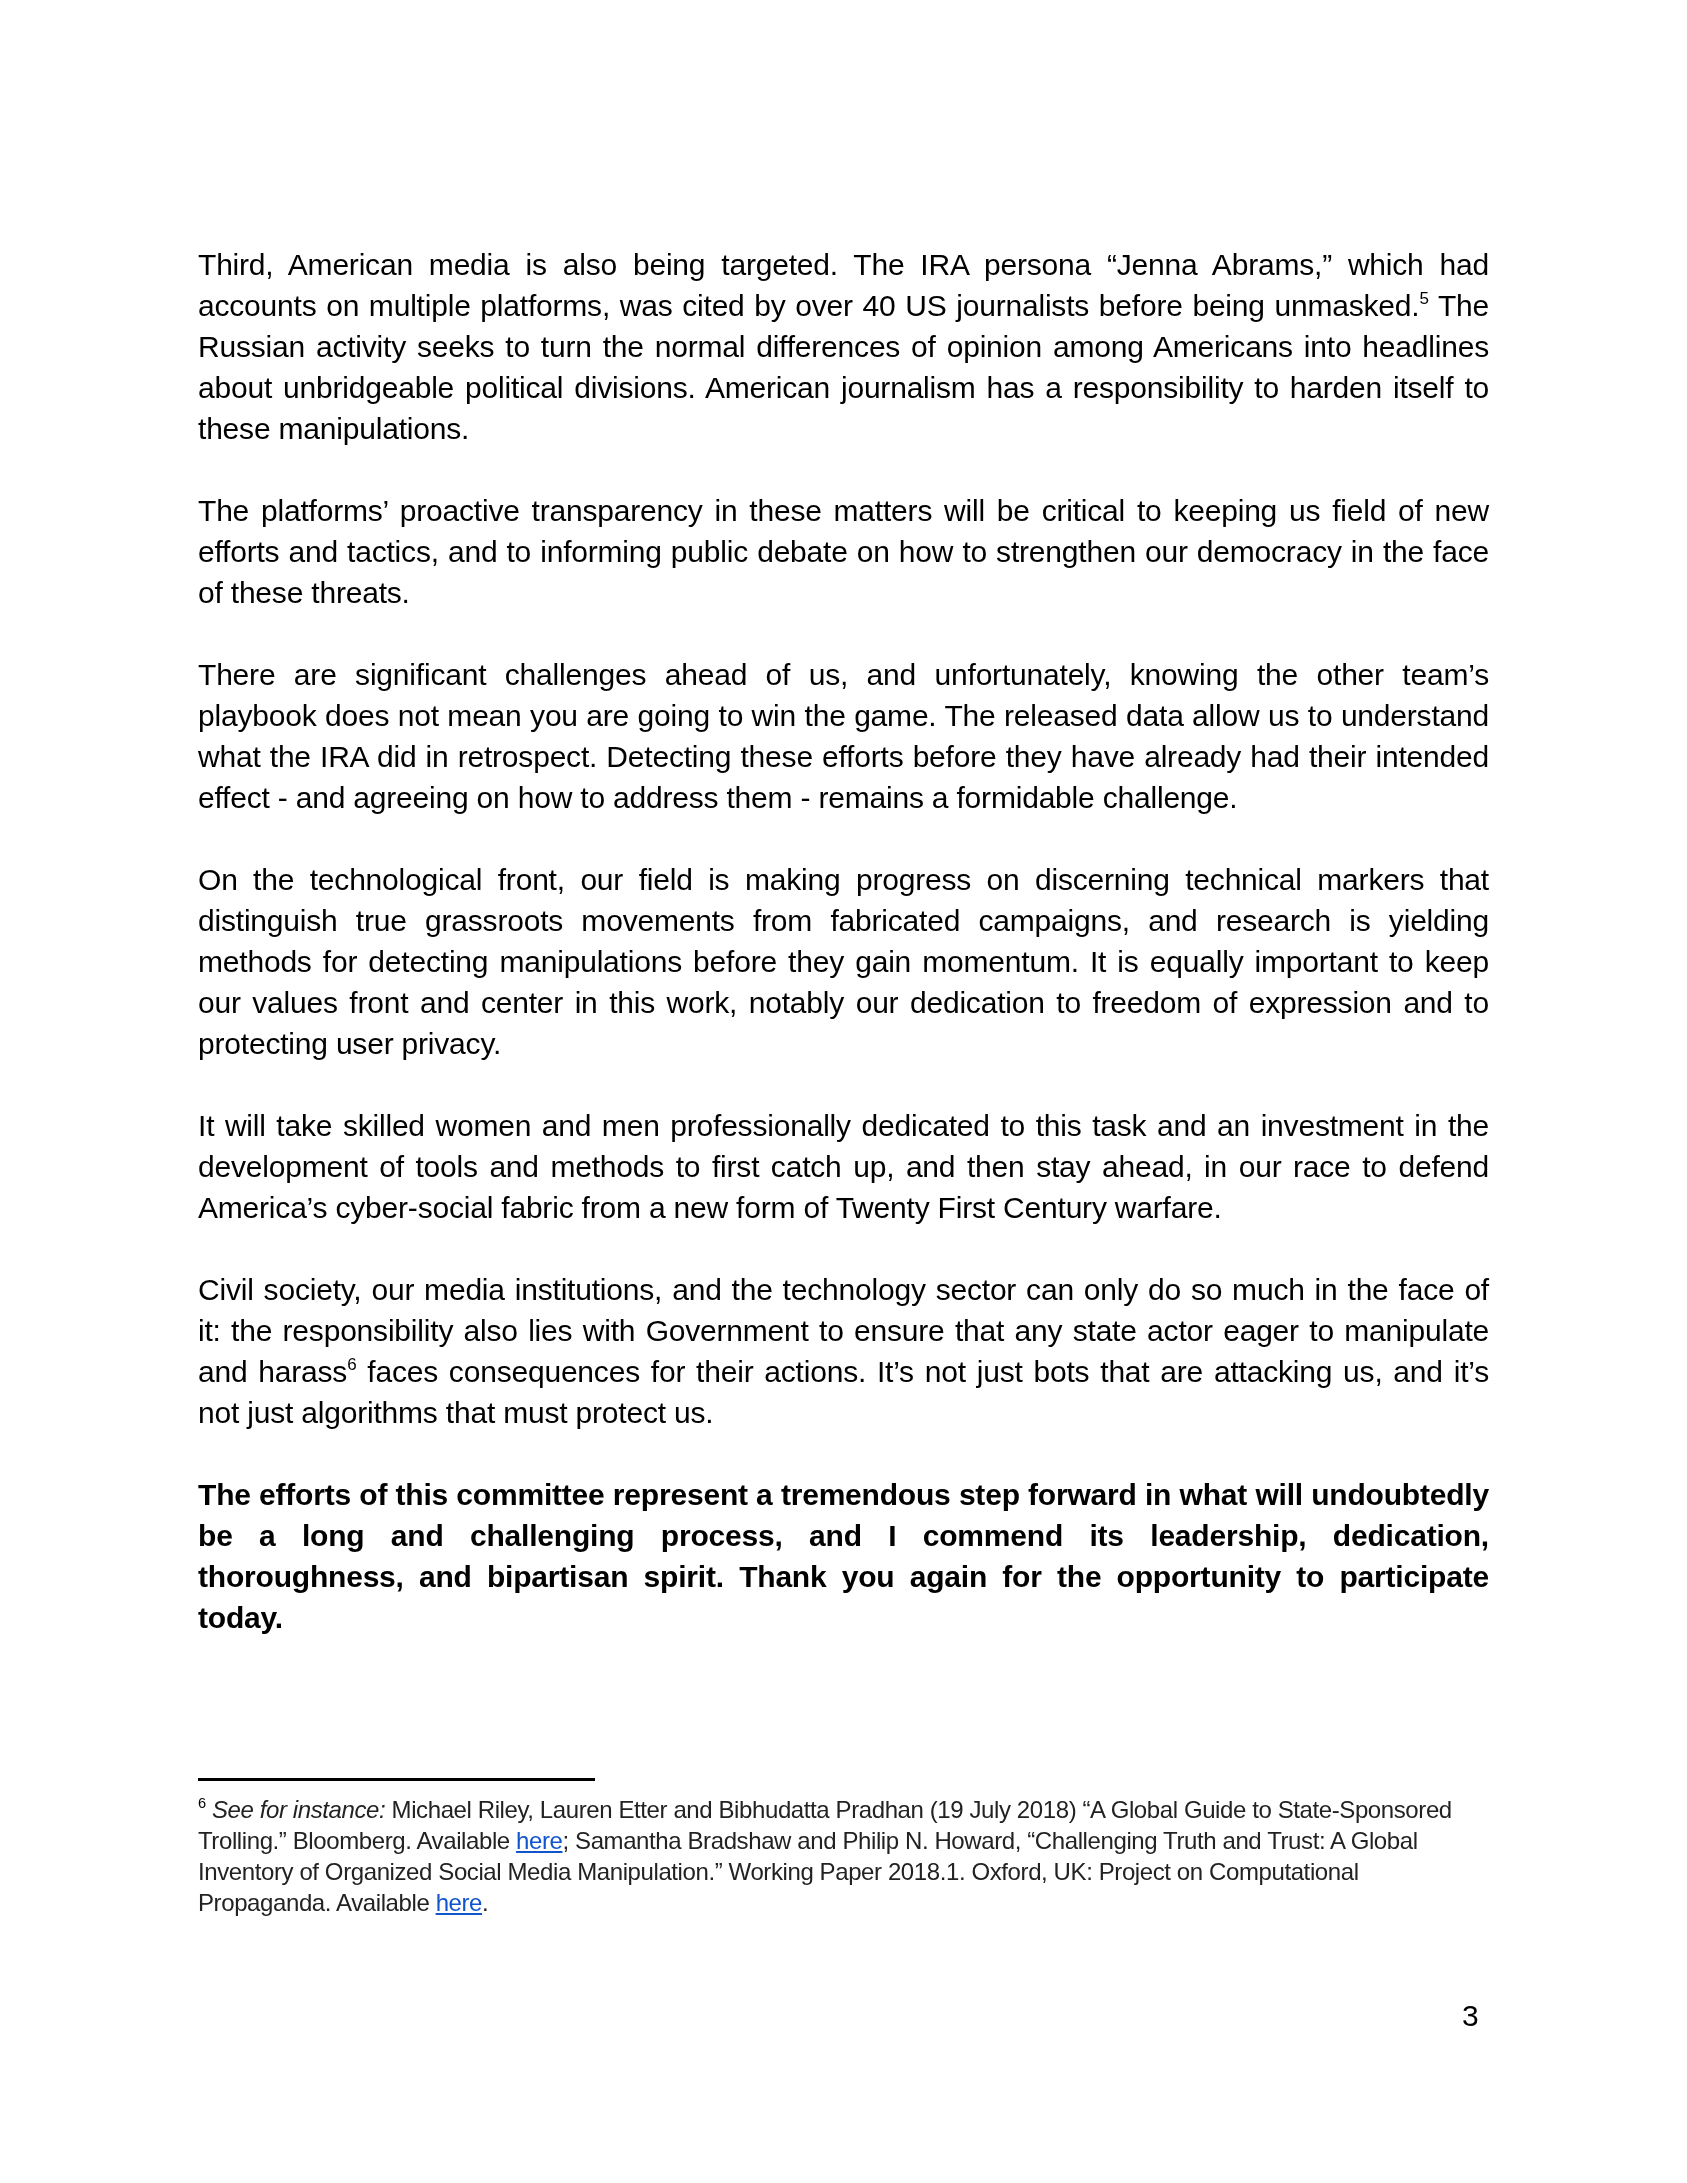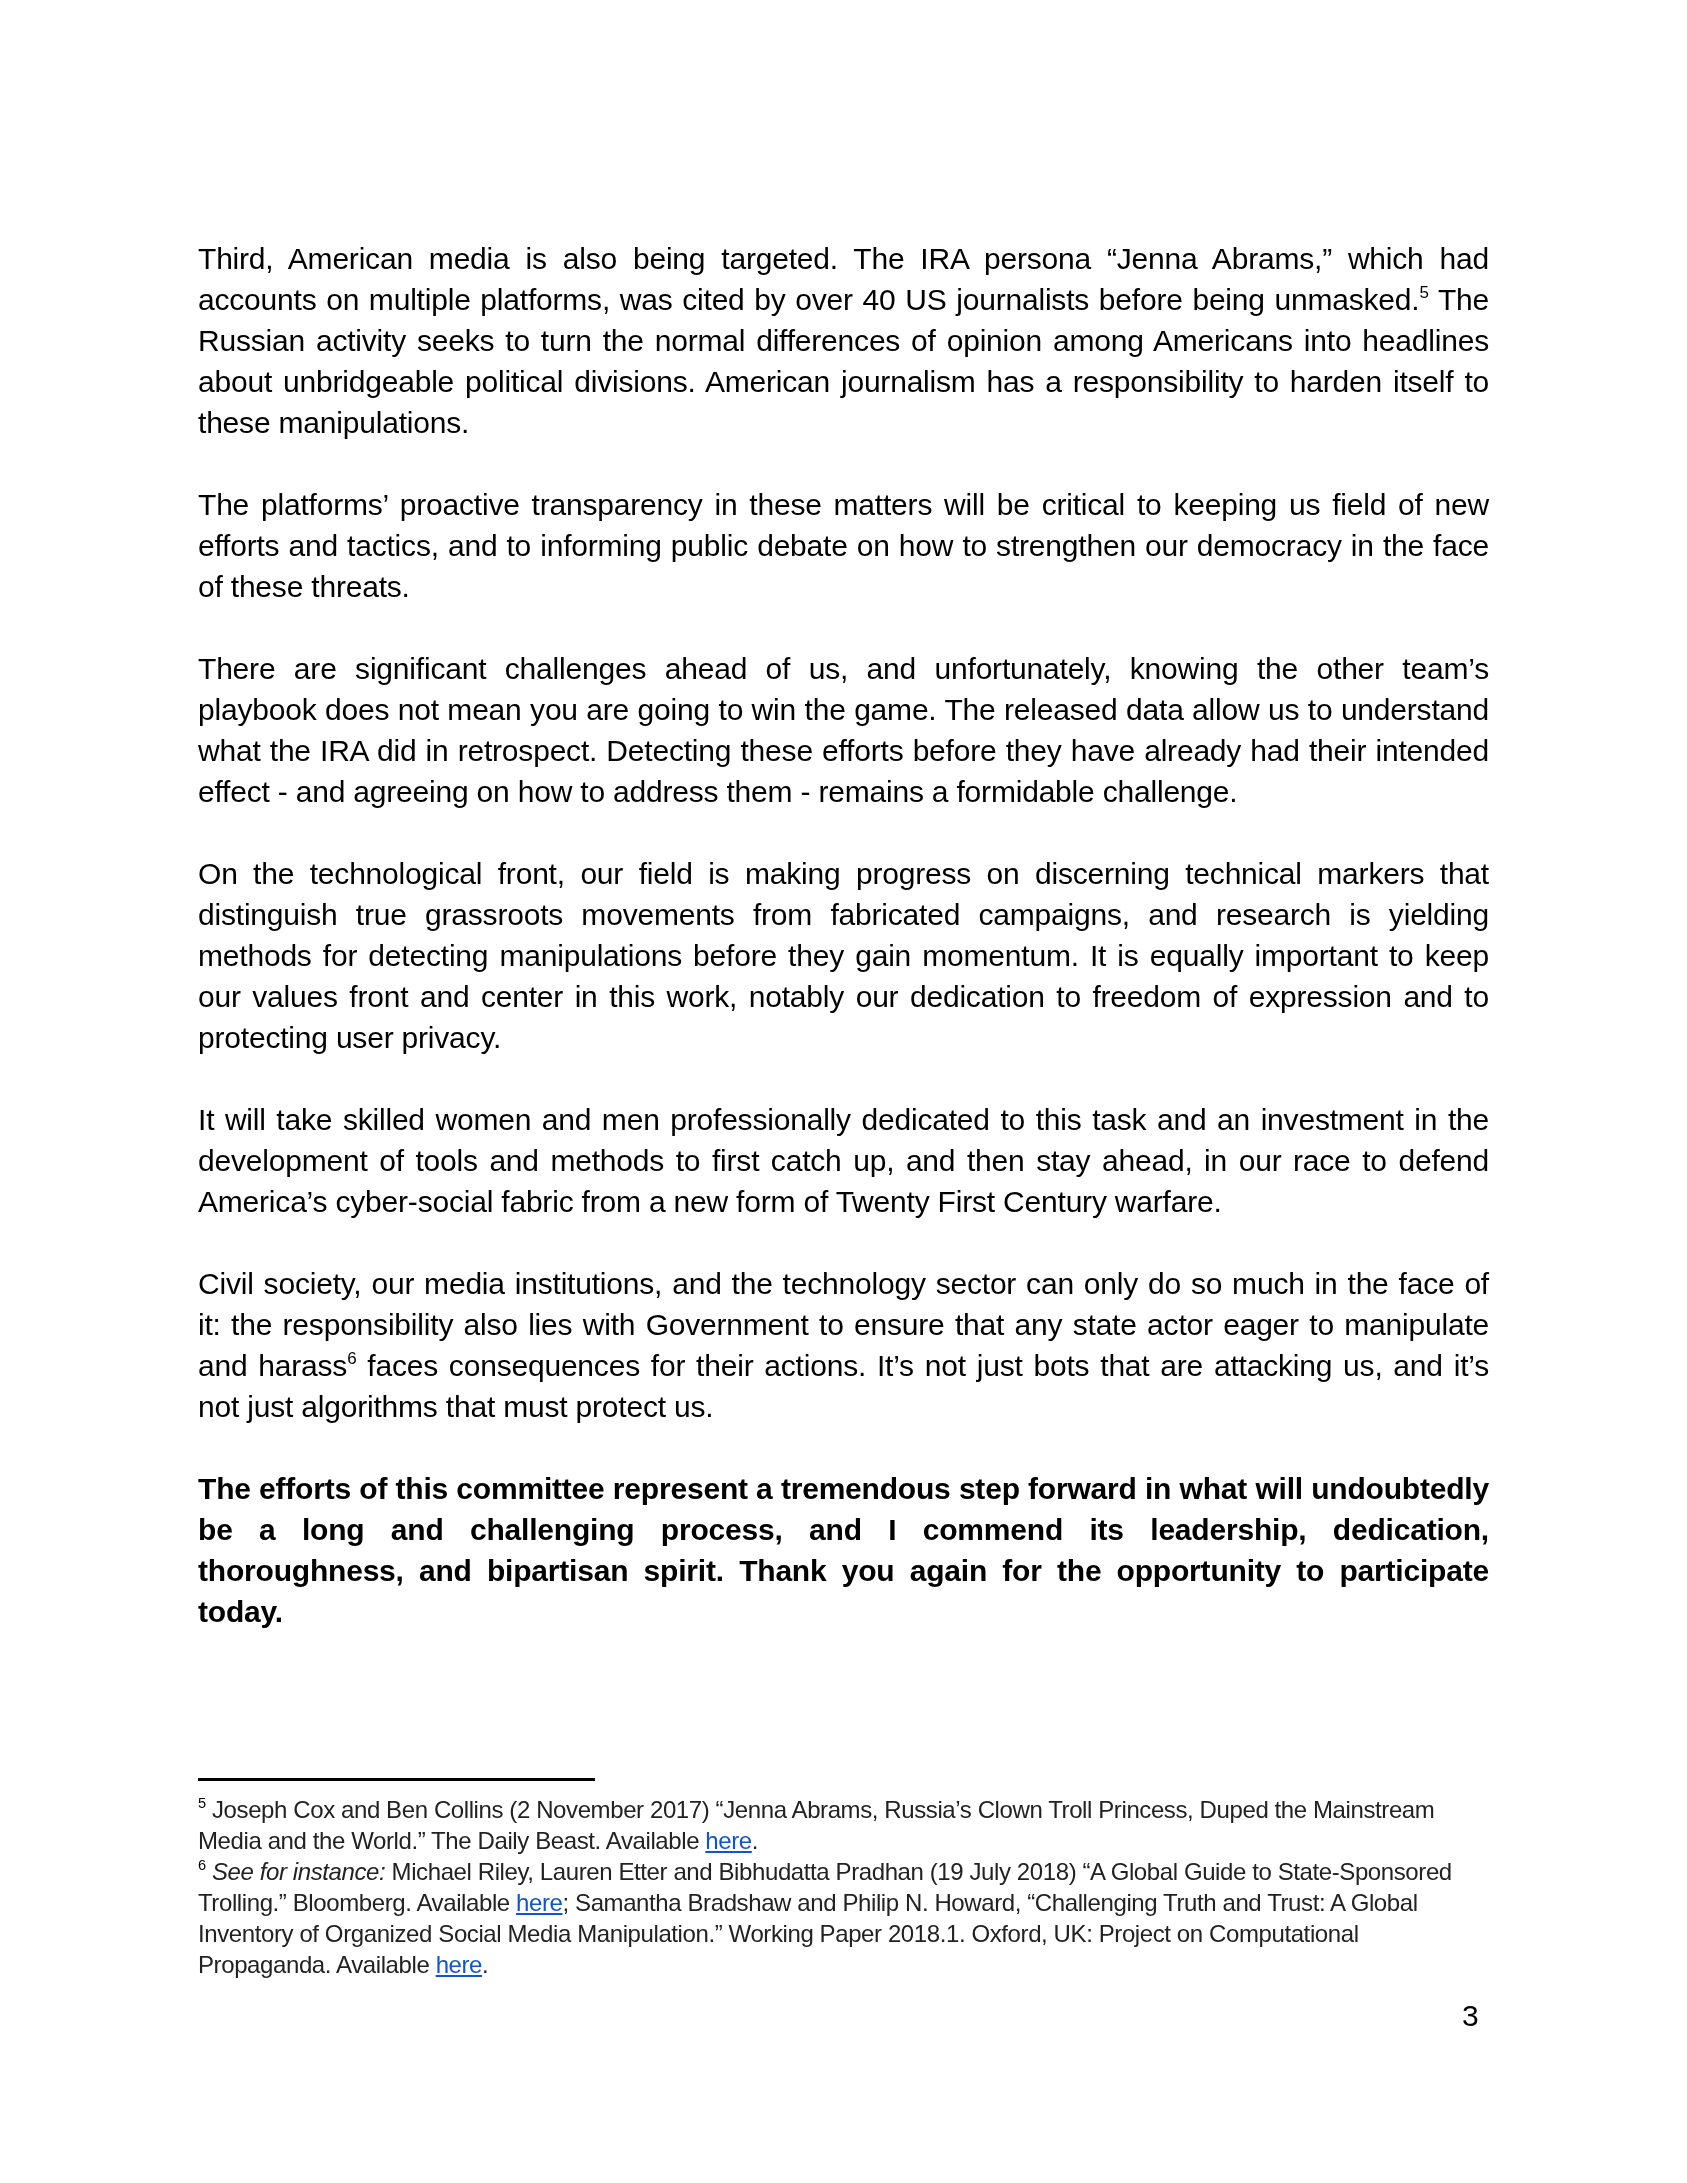--- a/index.html
+++ b/index.html
@@ -18,21 +18,21 @@
   .page {
     position: absolute;
     left: 198px;
     top: 236px;
     width: 1291px;
   }
   .body-text {
     font-size: 30px;
     line-height: 41px;
     text-align: justify;
-    margin: 2px 0 41px 0;
+    margin: 8px 0 41px 0;
     letter-spacing: -0.2px;
   }
   .body-text.last {
     margin-bottom: 0;
     font-weight: bold;
   }
   sup.fnref {
     font-size: 17px;
     line-height: 0;
     position: relative;
@@ -96,19 +96,18 @@
   <p class="body-text">It will take skilled women and men professionally dedicated to this task and an investment in the development of tools and methods to first catch up, and then stay ahead, in our race to defend America’s cyber-social fabric from a new form of Twenty First Century warfare.</p>
 
   <p class="body-text"><span>Civil society, our media institutions, and the technology sector can only do so much in the face of it: the responsibility also lies with Government to ensure that any state actor eager to manipulate and harass</span><sup class="fnref">6</sup><span> faces consequences for their actions. It’s not just bots that are attacking us, and it’s not just algorithms that must protect us.</span></p>
 
   <p class="body-text last">The efforts of this committee represent a tremendous step forward in what will undoubtedly be a long and challenging process, and I commend its leadership, dedication, thoroughness, and bipartisan spirit. Thank you again for the opportunity to participate today.</p>
 </div>
 
 <div class="footnote-rule"></div>
 
 <div class="footnotes">
-  <p class="footnote"><sup>5</sup><span> Joseph Cox and Ben Collins (2 November 2017) “Jenna Abrams, Russia’s Clown Troll Princess, Duped the Mainstream Media and the World.” The Daily Beast. Available </span><a href="#">here</a><span>.</span></p>
 
   <p class="footnote"><sup>6</sup> <em>See for instance:</em><span> Michael Riley, Lauren Etter and Bibhudatta Pradhan (19 July 2018) “A Global Guide to State-Sponsored Trolling.” Bloomberg. Available </span><a href="#">here</a><span>; Samantha Bradshaw and Philip N. Howard, “Challenging Truth and Trust: A Global Inventory of Organized Social Media Manipulation.” Working Paper 2018.1. Oxford, UK: Project on Computational Propaganda. Available </span><a href="#">here</a><span>.</span></p>
 </div>
 
 <div class="page-number">3</div>
 
 
 </body></html>

